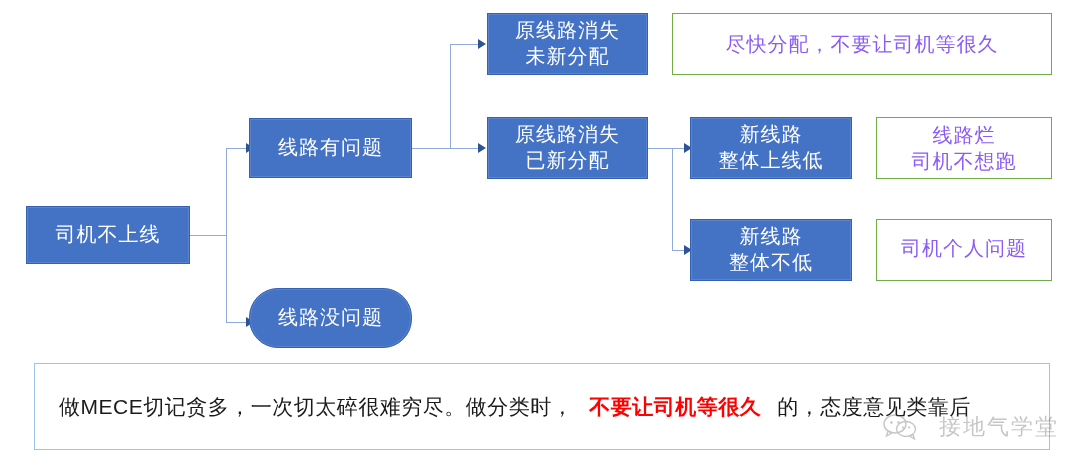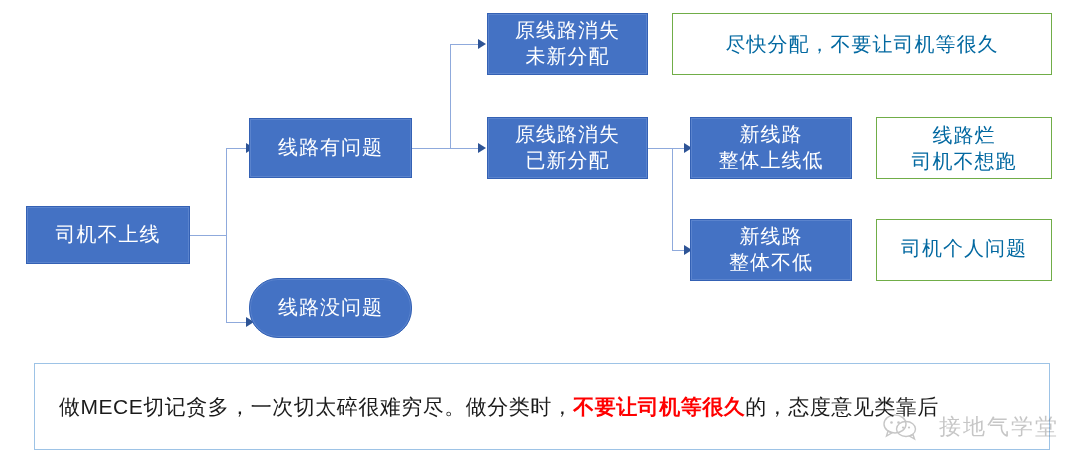--- a/index.html
+++ b/index.html
@@ -37,21 +37,21 @@
     white-space: pre-line;
     font-weight: 400;
   }
 
   
   .callout {
     position: absolute;
     box-sizing: border-box;
     background: #ffffff;
     border: 1.5px solid #70AD47;
-    color: #0369a1;
+    color: #8b5cf6;
     display: flex;
     align-items: center;
     justify-content: center;
     text-align: center;
     line-height: 1.3;
     font-size: 20px;
     letter-spacing: 1px;
     white-space: pre-line;
   }
 
@@ -146,42 +146,42 @@
   <div class="conn-h" style="left:672px; top:148px; width:16px;"></div>
   <div class="arrow" style="left:684px; top:143px;"></div>
 
   <div class="conn-h" style="left:672px; top:250px; width:16px;"></div>
   <div class="arrow" style="left:684px; top:245px;"></div>
 
   <div class="node" style="left:26px;  top:206px; width:164px; height:58px;">司机不上线</div>
 
   <div class="node" style="left:249px; top:118px; width:163px; height:60px;">线路有问题</div>
 
-  <div class="node" style="left:249px; top:278px; width:163px; height:60px;border-radius:29px;">线路没问题</div>
+  <div class="node" style="left:249px; top:288px; width:163px; height:60px;border-radius:29px;">线路没问题</div>
 
   <div class="node" style="left:487px; top:13px;  width:161px; height:62px;">原线路消失
 未新分配</div>
 
   <div class="node" style="left:487px; top:117px; width:161px; height:62px;">原线路消失
 已新分配</div>
 
   <div class="node" style="left:690px; top:117px; width:162px; height:62px;">新线路
 整体上线低</div>
 
   <div class="node" style="left:690px; top:219px; width:162px; height:62px;">新线路
 整体不低</div>
 
   <div class="callout" style="left:672px; top:13px;  width:380px; height:62px;">尽快分配，不要让司机等很久</div>
 
   <div class="callout" style="left:876px; top:117px; width:176px; height:62px;">线路烂
 司机不想跑</div>
 
   <div class="callout" style="left:876px; top:219px; width:176px; height:62px;font-family:Liberation Mono, monospace;">司机个人问题</div>
 
-  <div class="note" style="left:34px; top:363px; width:1016px; height:87px;">
+  <div class="note" style="left:34px; top:363px; width:1016px; height:87px;gap:16px;">
     <span>做MECE切记贪多，一次切太碎很难穷尽。做分类时，</span>
       <span class="hl">不要让司机等很久</span>
       <span>的，态度意见类靠后</span>
   </div>
 
   <div class="watermark" style="left:883px; top:412px;">
     <span class="wm-logo">
       <svg viewBox="0 0 34 28" width="34" height="28" aria-hidden="true">
         <ellipse cx="12" cy="11" rx="11" ry="9" fill="none" stroke="#555" stroke-width="1.4"></ellipse>
         <path d="M5 18 L3.5 23 L9 19.8 Z" fill="none" stroke="#555" stroke-width="1.4"></path>

